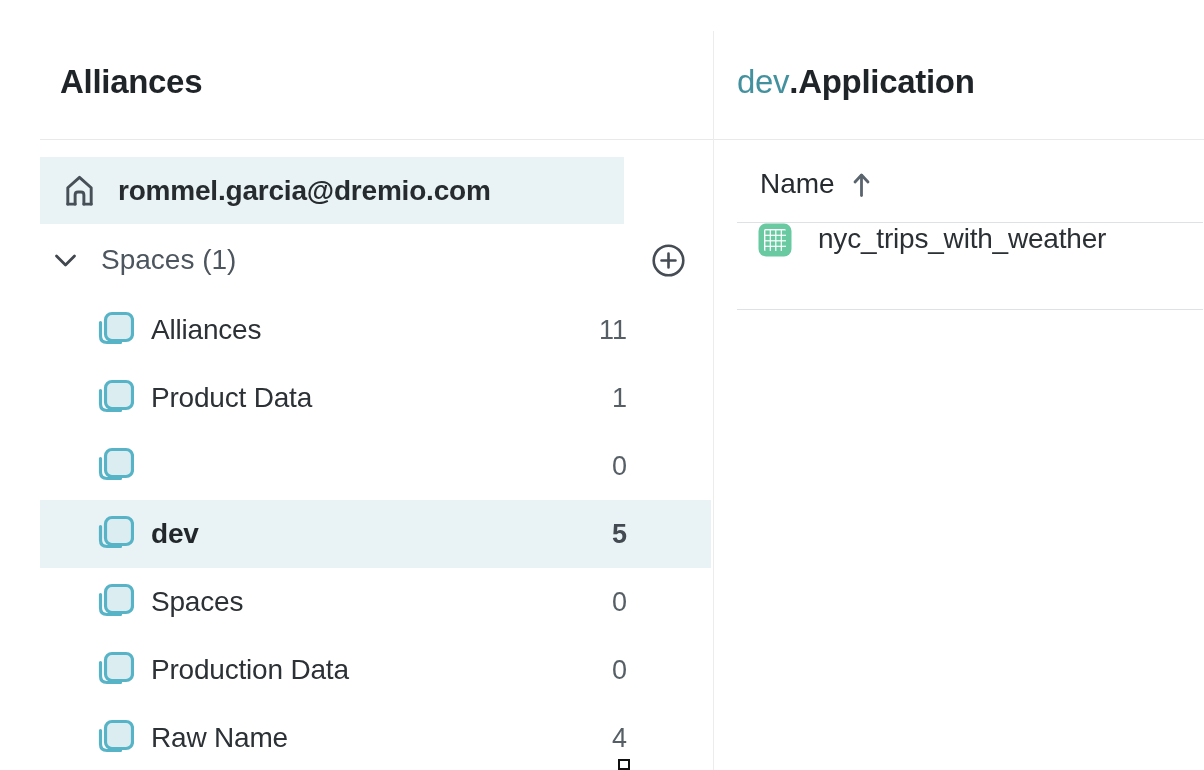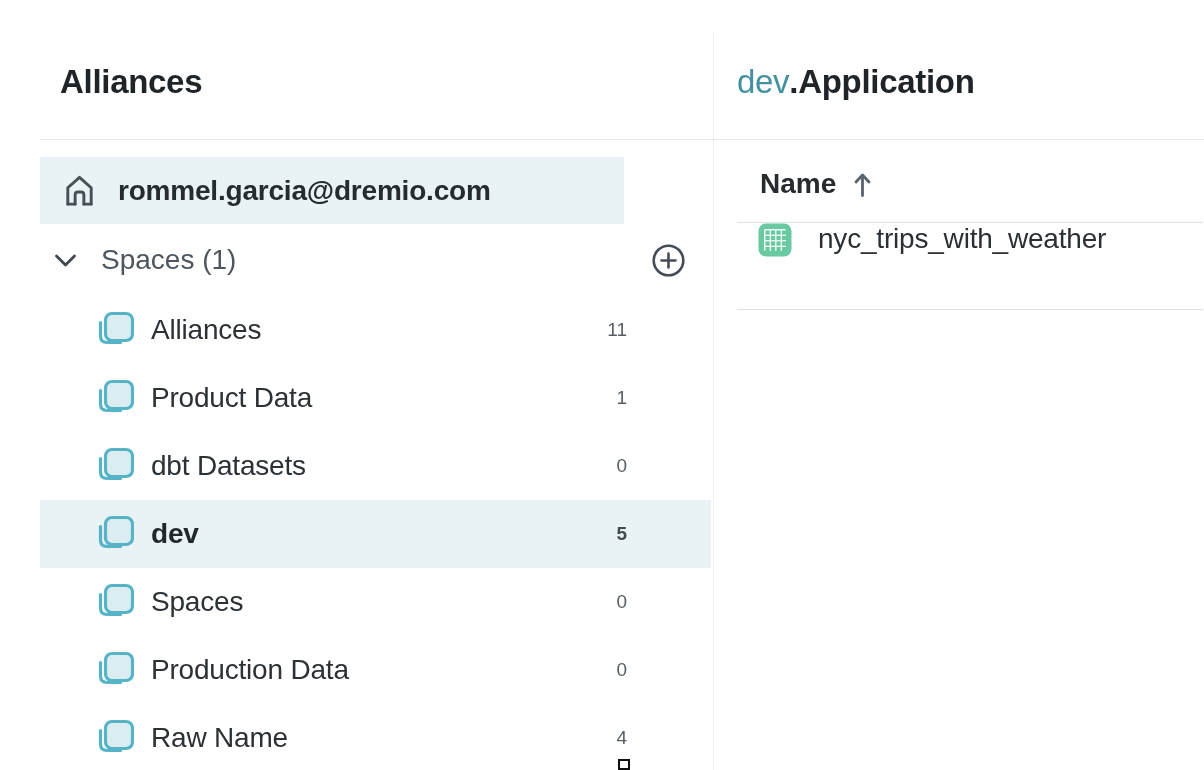--- a/index.html
+++ b/index.html
@@ -91,21 +91,21 @@
   }
   .space-row .icon-space { flex: 0 0 auto; }
   .space-name {
     margin-left: 17px;
     font-size: 28px;
     color: #2c3136;
     letter-spacing: -0.2px;
   }
   .space-count {
     margin-left: auto;
-    font-size: 19px;
+    font-size: 27px;
     color: #565e66;
   }
   .space-row.selected { background: #e9f2f5; }
   .space-row.selected .space-name { font-weight: 700; color: #22272c; }
   .space-row.selected .space-count { font-weight: 600; color: #434a51; }
 
   
   .v-divider {
     position: absolute;
     left: 713px; top: 12px;
@@ -134,21 +134,21 @@
   .col-header {
     position: absolute;
     left: 760px; top: 145px;
     height: 40px;
     display: flex;
     align-items: center;
     cursor: pointer;
   }
   .col-header-label {
     font-size: 28px;
-    font-weight: 700;
+    font-weight: 400;
     color: #262b30;
   }
   .col-header .icon-sort { margin-left: 16px; }
   .row-divider {
     position: absolute;
     left: 737px;
     width: 466px; height: 1px;
     background: #dfe2e4;
   }
   .row-divider.top { top: 203px; }
@@ -243,21 +243,20 @@
         <span class="space-count">1</span>
       </div>
 
       <div class="space-row">
         <span class="icon-space">
           <svg width="40" height="40" viewBox="0 0 40 40" fill="none">
             <path d="M6.5 12.5 V26 Q6.5 32.5 13 32.5 H26.5" stroke="#57b3c6" stroke-width="3.2" stroke-linecap="round" fill="none"></path>
             <rect x="11.5" y="3.5" width="27" height="27" rx="6.5" fill="#dcedf2" stroke="#57b3c6" stroke-width="3.2"></rect>
           </svg>
         </span>
-        <span class="space-name">dbt Datasets</span>
         <span class="space-count">0</span>
       </div>
 
       <div class="space-row selected">
         <span class="icon-space">
           <svg width="40" height="40" viewBox="0 0 40 40" fill="none">
             <path d="M6.5 12.5 V26 Q6.5 32.5 13 32.5 H26.5" stroke="#57b3c6" stroke-width="3.2" stroke-linecap="round" fill="none"></path>
             <rect x="11.5" y="3.5" width="27" height="27" rx="6.5" fill="#dcedf2" stroke="#57b3c6" stroke-width="3.2"></rect>
           </svg>
         </span>

